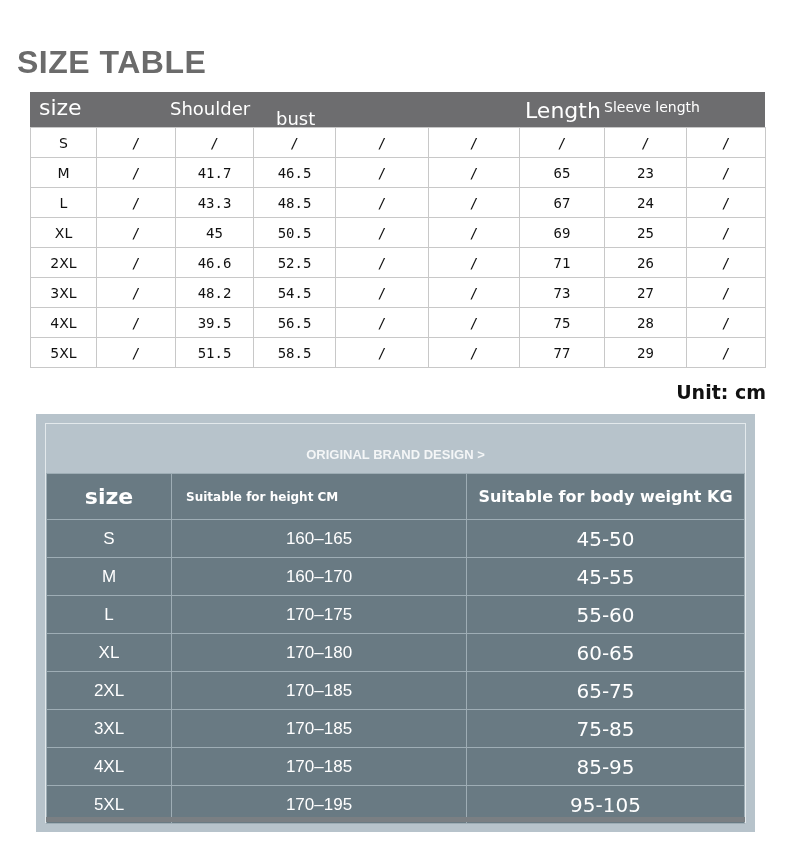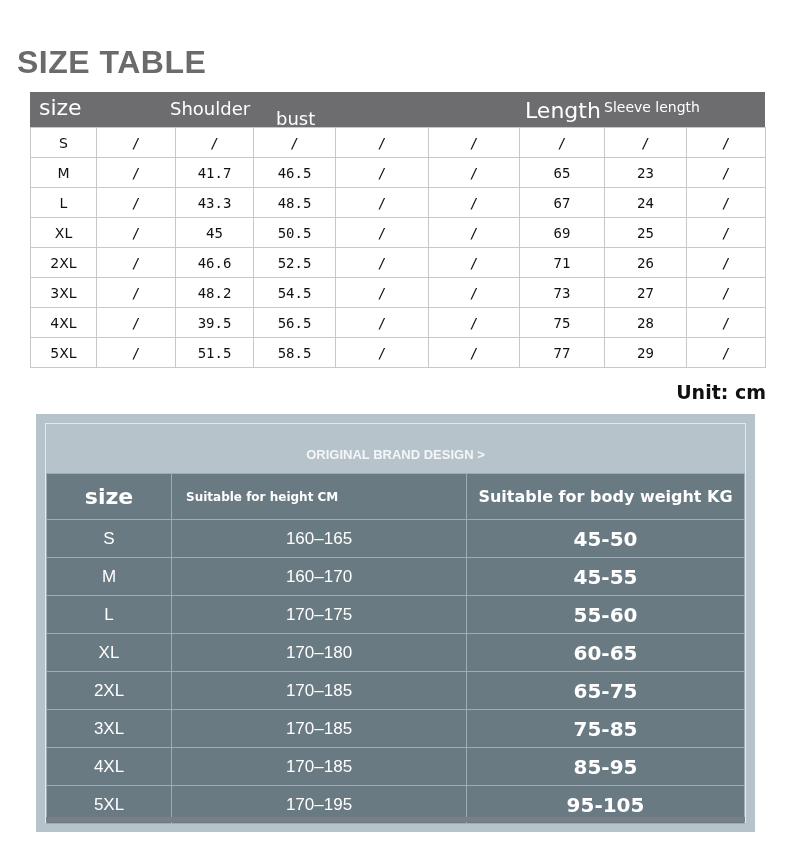--- a/index.html
+++ b/index.html
@@ -13,21 +13,21 @@
   .unit{position:absolute;right:24px;top:381px;font-family:"DejaVu Sans",sans-serif;font-weight:bold;font-size:19px;color:#111;}
   .panel{position:absolute;left:36px;top:414px;width:719px;height:418px;background:#b7c3cb;}
   .inner{position:absolute;left:9px;top:9px;width:701px;height:400px;border:1px solid #e3e9ec;box-sizing:border-box;}
   .brand{position:absolute;left:0;top:0;width:100%;height:49px;text-align:center;line-height:62px;font-family:"Liberation Sans",sans-serif;font-weight:bold;font-size:13px;color:#f4f6f7;}
   .t2{position:absolute;left:0;top:49px;width:699px;border-collapse:collapse;background:#697a83;}
   .t2 td{border:1px solid #9eadb5;color:#fff;text-align:center;padding:0;}
   .t2 tr.h td{height:45px;font-weight:bold;}
   .t2 tr.r td{height:37px;}
   .t2 .c1{width:124px;font-family:"Liberation Sans",sans-serif;font-size:17px;}
   .t2 .c2{width:280px;font-family:"Liberation Sans",sans-serif;font-size:17px;}
-  .t2 .c3{font-family:"DejaVu Sans",sans-serif;font-weight:bold;font-size:20px;}
+  .t2 .c3{font-family:"DejaVu Sans",sans-serif;font-weight:normal;font-size:20px;}
   .bottomline{position:absolute;left:0;bottom:0;width:100%;height:5px;background:#7a7f83;}
 </style>
 </head>
 <body>
 
 <div class="title">SIZE TABLE</div>
 
 <div class="hdr">
   <span style="left:9px;top:3px;font-size:22px;">size</span>
   <span style="left:140px;top:6px;font-size:18px;">Shoulder</span>

